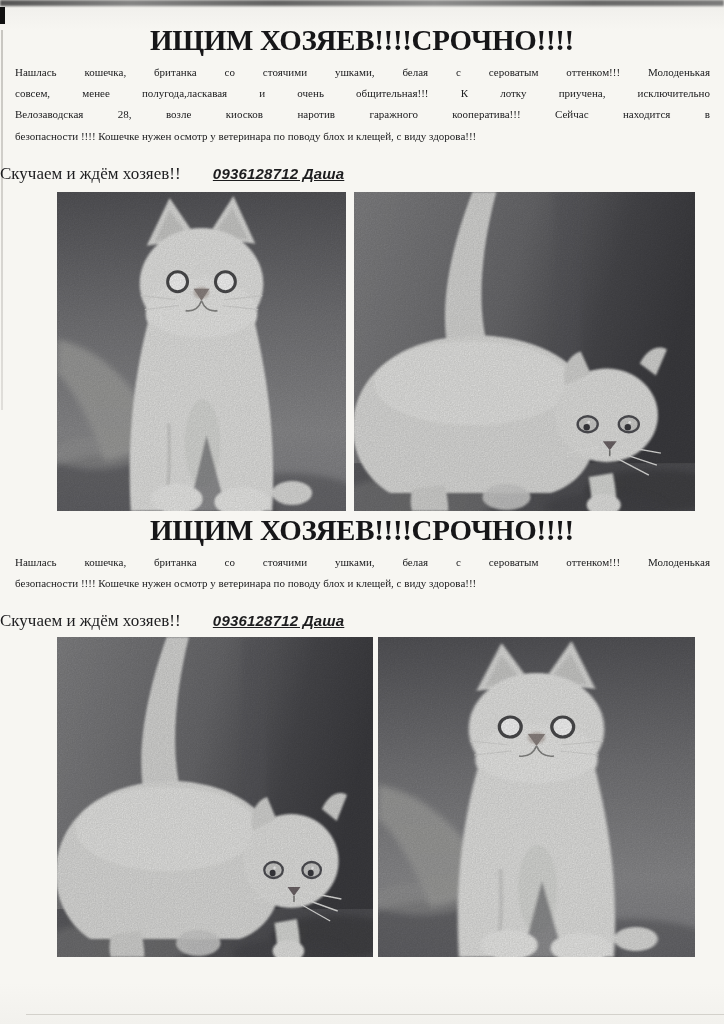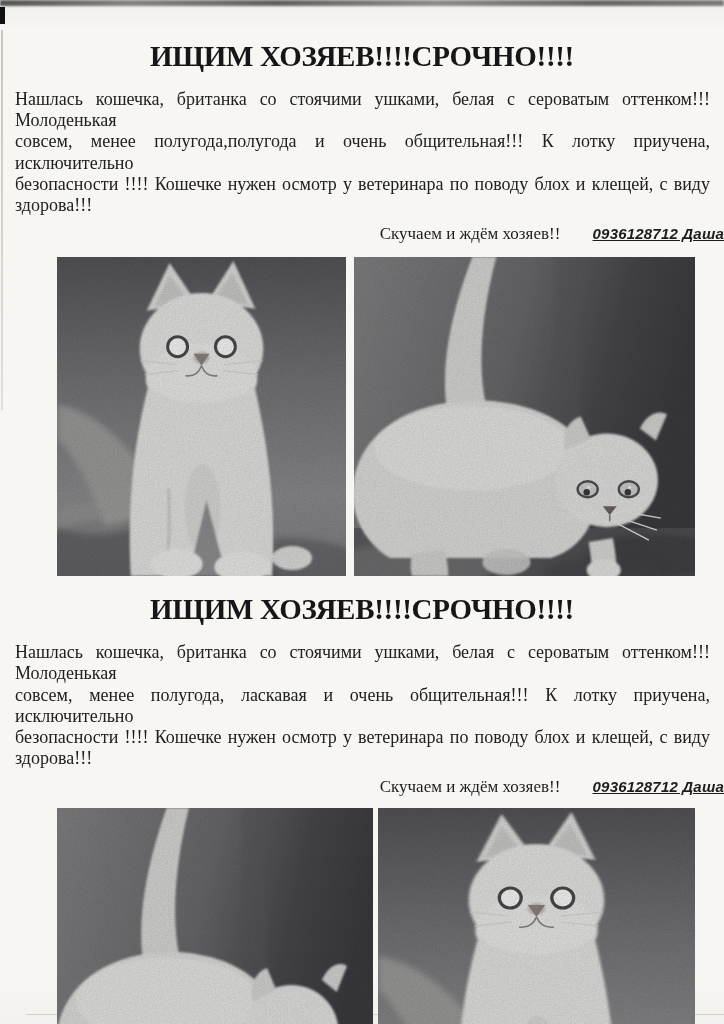--- a/index.html
+++ b/index.html
@@ -13,26 +13,26 @@
     background:linear-gradient(90deg,#2e2e2e,#6b6b6b 18%,#3f3f3f 38%,#757575 60%,#454545 82%,#606060);
     filter:blur(1px); opacity:.8; }
   .corner-mark { position:absolute; top:7px; left:0; width:5px; height:17px; background:#111; }
   .left-line { position:absolute; top:30px; left:1px; width:2px; height:380px;
     background:linear-gradient(#c8c6c1,#e0deda); }
   .bottom-line { position:absolute; bottom:9px; left:26px; right:0; height:1px; background:#d3d1cb; }
 
   .flyer { position:relative; }
   .flyer-1 { padding-top:23px; }
   .flyer-2 { margin-top:2px; }
-  .title { margin:16px; text-align:center; font-weight:bold; font-size:29px; line-height:34px;
+  .title { margin:0; text-align:center; font-weight:bold; font-size:29px; line-height:34px;
     letter-spacing:-0.3px; color:#161618; }
-  .body-text { margin:5px 14px 0 15px; font-size:18px; line-height:21.2px; color:#202022; }
+  .body-text { margin:5px 14px 0 15px; font-size:11px; line-height:21.2px; color:#202022; }
   .line { text-align:justify; text-align-last:justify; }
   .line.last { text-align-last:left; }
-  .contact-row { margin-top:1px; text-align:right; font-size:17px; line-height:33px; }
+  .contact-row { margin-top:15px; text-align:left; font-size:17px; line-height:23px; }
   .phone { display:inline-block; margin-left:28px; font-family:"Liberation Sans", sans-serif;
     font-style:italic; font-weight:600; font-size:15px; text-decoration:underline; letter-spacing:.2px; }
 
   .photo-row { display:flex; margin-left:57px; margin-right:29px; }
   .photo-row-1 { margin-top:7px; gap:8px; }
   .photo-row-2 { margin-top:5px; gap:5px; }
   figure { margin:0; position:relative; overflow:hidden; background:#6b6b6d; }
   .ph-a { width:289px; height:319px; }
   .ph-b { width:341px; height:319px; }
   .ph-c { width:316px; height:320px; }
@@ -139,21 +139,22 @@
 <div class="page">
   <div class="top-band"></div>
   <div class="corner-mark"></div>
   <div class="left-line"></div>
   <div class="bottom-line"></div>
 
   <section class="flyer flyer-1">
     <h1 class="title">ИЩИМ ХОЗЯЕВ!!!!СРОЧНО!!!!</h1>
     <div class="body-text">
       <div class="line">Нашлась кошечка, британка со стоячими ушками, белая с сероватым оттенком!!! Молоденькая</div>
-      <div class="line">совсем, менее полугода,полугода и очень общительная!!! К лотку приучена, исключительно</div>
+      <div class="line">совсем, менее полугода,ласкавая и очень общительная!!! К лотку приучена, исключительно</div>
+      <div class="line">Велозаводская 28, возле киосков наротив гаражного кооператива!!! Сейчас находится в</div>
       <div class="line last">безопасности !!!! Кошечке нужен осмотр у ветеринара по поводу блох и клещей, с виду здорова!!!</div>
     </div>
     <div class="contact-row">
       <span class="farewell">Скучаем и ждём хозяев!!</span>
       <span class="phone">0936128712 Даша</span>
     </div>
     <div class="photo-row photo-row-1">
       <figure class="ph-a">
         <svg class="photo-svg" viewBox="0 0 290 320" preserveAspectRatio="none">
             <use href="#catFront"></use>
@@ -164,21 +165,20 @@
             <use href="#catSide"></use>
           </svg>
       </figure>
     </div>
   </section>
 
   <section class="flyer flyer-2">
     <h1 class="title">ИЩИМ ХОЗЯЕВ!!!!СРОЧНО!!!!</h1>
     <div class="body-text">
       <div class="line">Нашлась кошечка, британка со стоячими ушками, белая с сероватым оттенком!!! Молоденькая</div>
-      <div class="line">совсем, менее полугода, ласкавая и очень общительная!!! К лотку приучена, исключительно</div>
       <div class="line last">безопасности !!!! Кошечке нужен осмотр у ветеринара по поводу блох и клещей, с виду здорова!!!</div>
     </div>
     <div class="contact-row">
       <span class="farewell">Скучаем и ждём хозяев!!</span>
       <span class="phone">0936128712 Даша</span>
     </div>
     <div class="photo-row photo-row-2">
       <figure class="ph-c">
         <svg class="photo-svg" viewBox="0 0 340 320" preserveAspectRatio="none">
             <use href="#catSide"></use>

